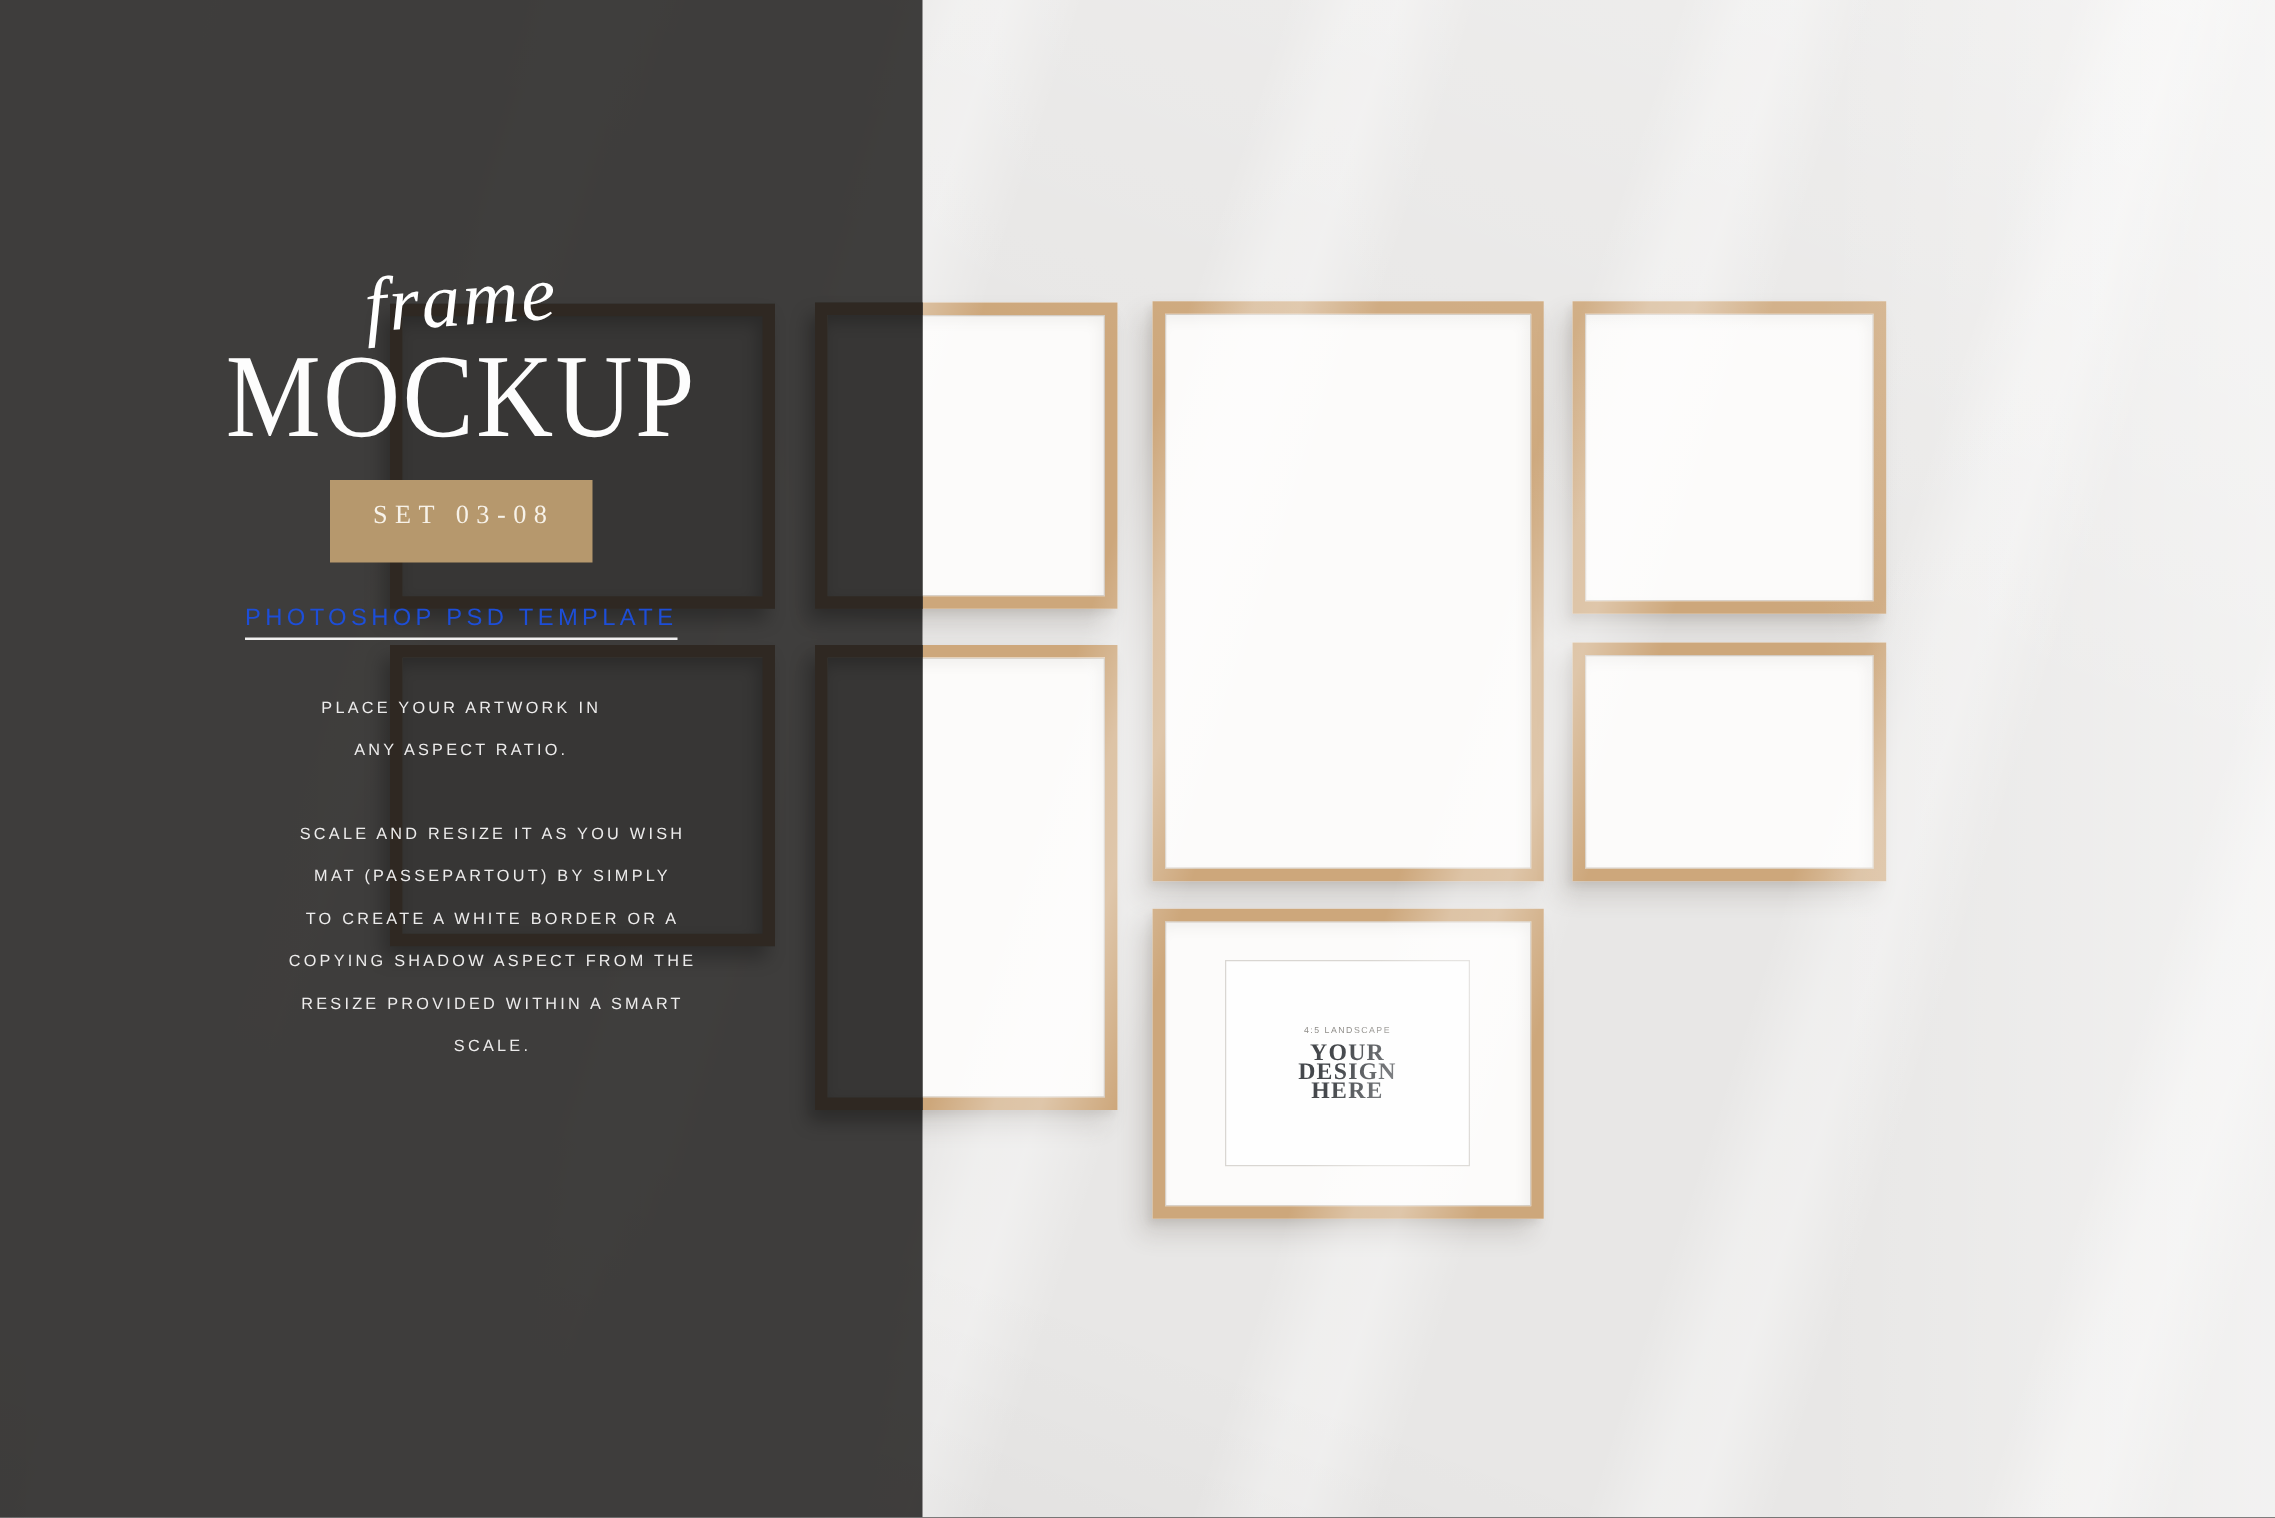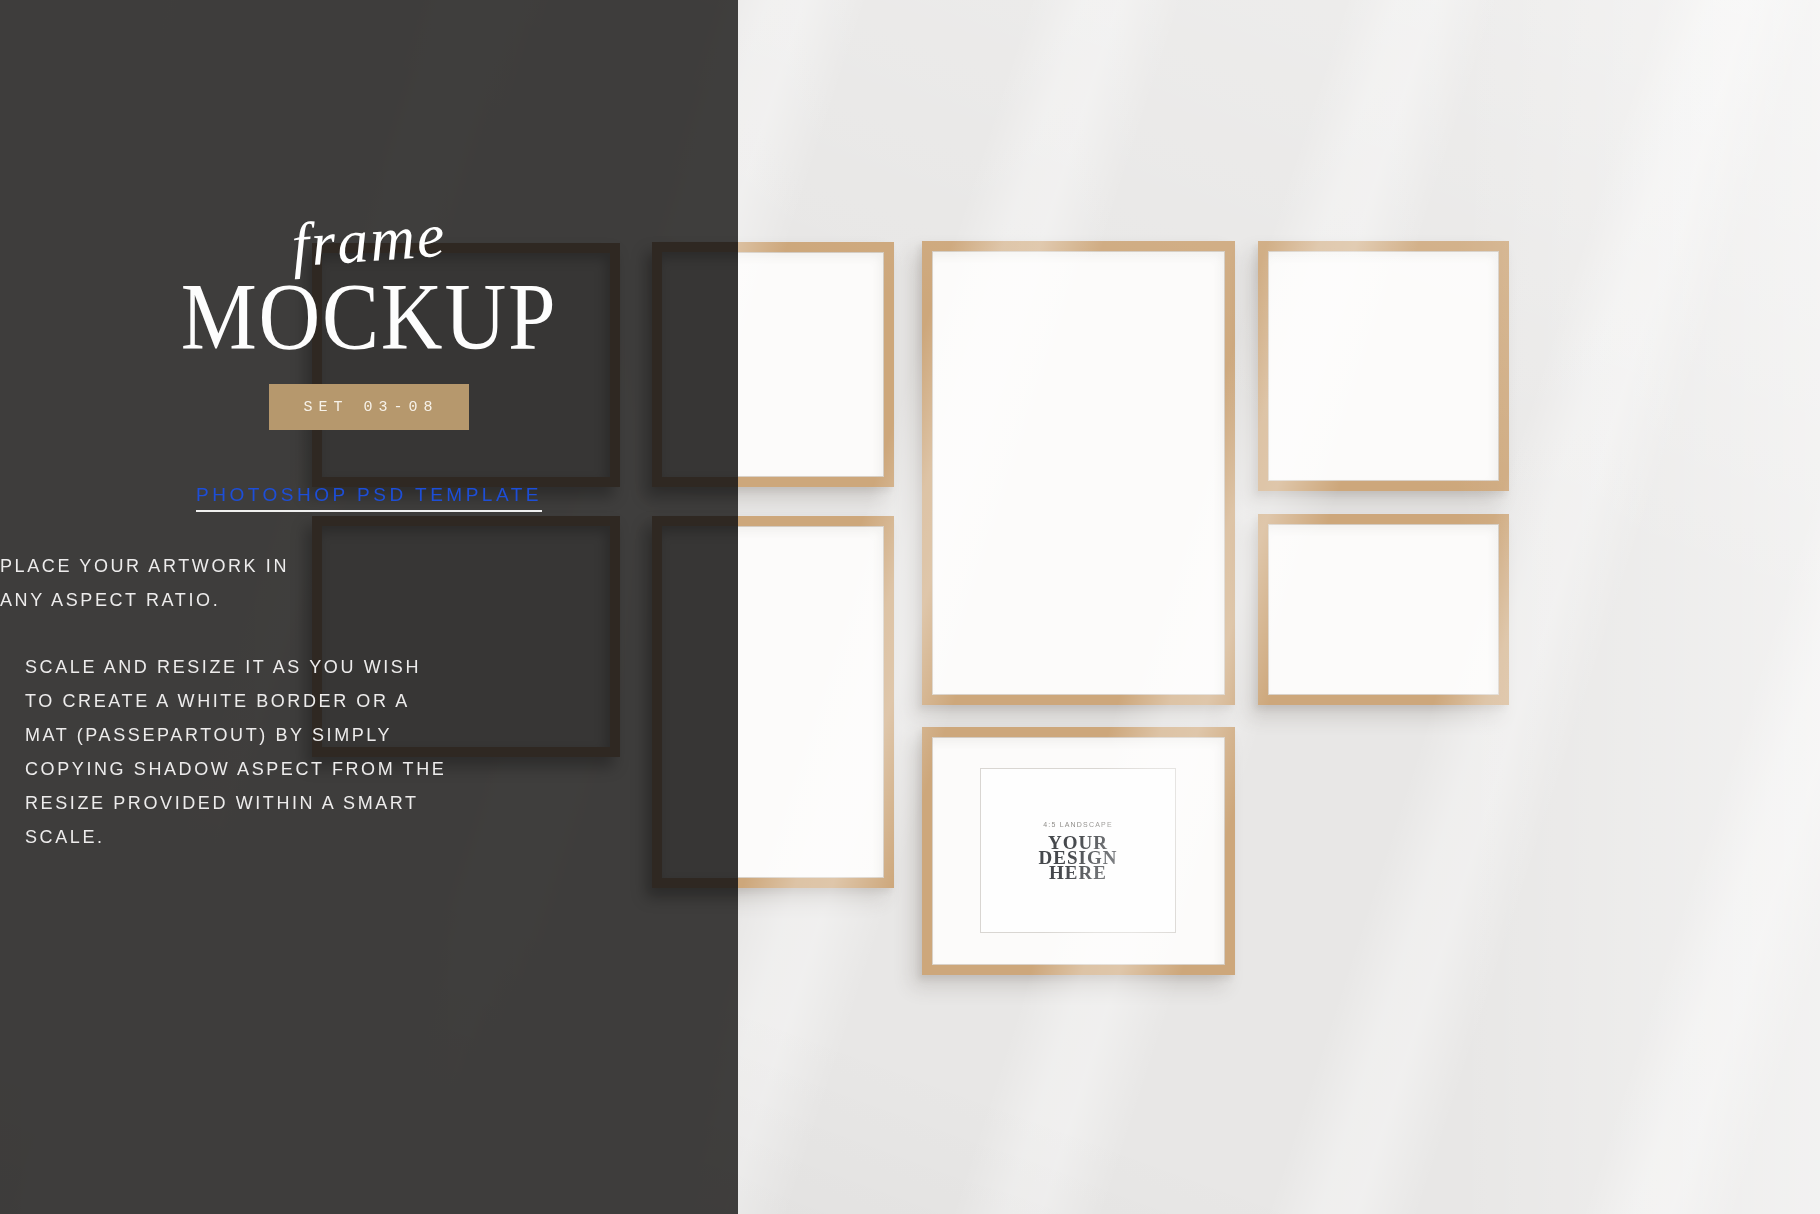--- a/index.html
+++ b/index.html
@@ -87,31 +87,31 @@
   }
   .t-main{
     position:absolute;left:0;top:270px;width:100%;text-align:center;
     font-family:"Liberation Serif",serif;font-weight:normal;
     font-size:95px;line-height:1;color:#fdfdfd;letter-spacing:2px;
     transform:scaleX(.9);
   }
   .badge-row{position:absolute;left:0;top:384px;width:100%;text-align:center;}
   .badge{
     display:inline-block;background:var(--c-badge,#b6986d);
-    color:#f7f2e9;font-family:Liberation Mono, monospace;
-    font-size:15px;letter-spacing:6px;padding:15px 30px 14px 34px;
+    color:#f7f2e9;font-family:Liberation Serif, serif;
+    font-size:21px;letter-spacing:6px;padding:15px 30px 26px 34px;
   }
   .subtitle-row{position:absolute;left:0;top:484px;width:100%;text-align:center;}
   .subtitle{
     display:inline-block;color:#1d4ed8;font-size:19px;letter-spacing:3.5px;
     padding-bottom:4px;border-bottom:2px solid rgba(255,255,255,.92);
   }
   .para{
-    position:absolute;left:0;width:100%;text-align:left;
-    font-size:18px;letter-spacing:2.6px;line-height:34px;color:#edecec;
+    position:absolute;left:0;width:100%;text-align:center;
+    font-size:13px;letter-spacing:2.6px;line-height:34px;color:#edecec;
   }
   .p1{top:549px;} .p2{top:650px;margin-left:25px;} .p3{top:887px;}
 </style>
 </head>
 <body>
 
 <div class="stage">
 
   <div class="frame f-c1"></div>
   <div class="frame f-c2"></div>
@@ -147,21 +147,21 @@
     </div>
     <div class="subtitle-row">
       <span class="subtitle">PHOTOSHOP PSD TEMPLATE</span>
     </div>
     <div class="para p1">
       <div>PLACE YOUR ARTWORK IN</div>
       <div>ANY ASPECT RATIO.</div>
     </div>
     <div class="para p2">
       <div>SCALE AND RESIZE IT AS YOU WISH</div>
+      <div>MAT (PASSEPARTOUT) BY SIMPLY</div>
       <div>TO CREATE A WHITE BORDER OR A</div>
-      <div>MAT (PASSEPARTOUT) BY SIMPLY</div>
       <div>COPYING SHADOW ASPECT FROM THE</div>
       <div>RESIZE PROVIDED WITHIN A SMART</div>
       <div>SCALE.</div>
     </div>
   </div>
 
 </div>
 
 </body></html>

